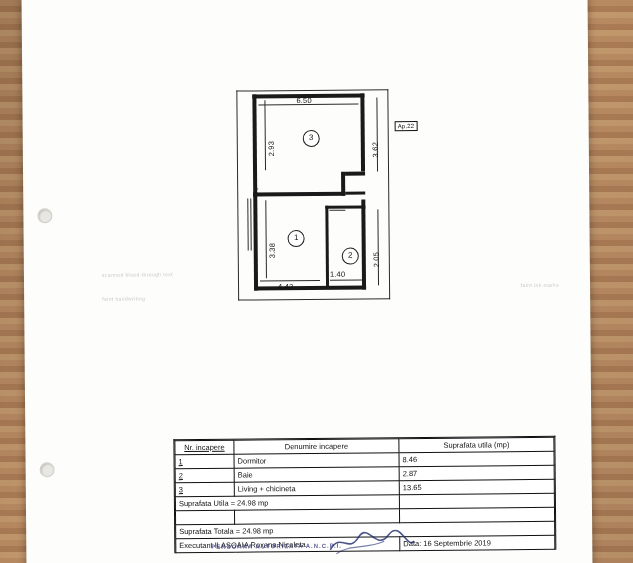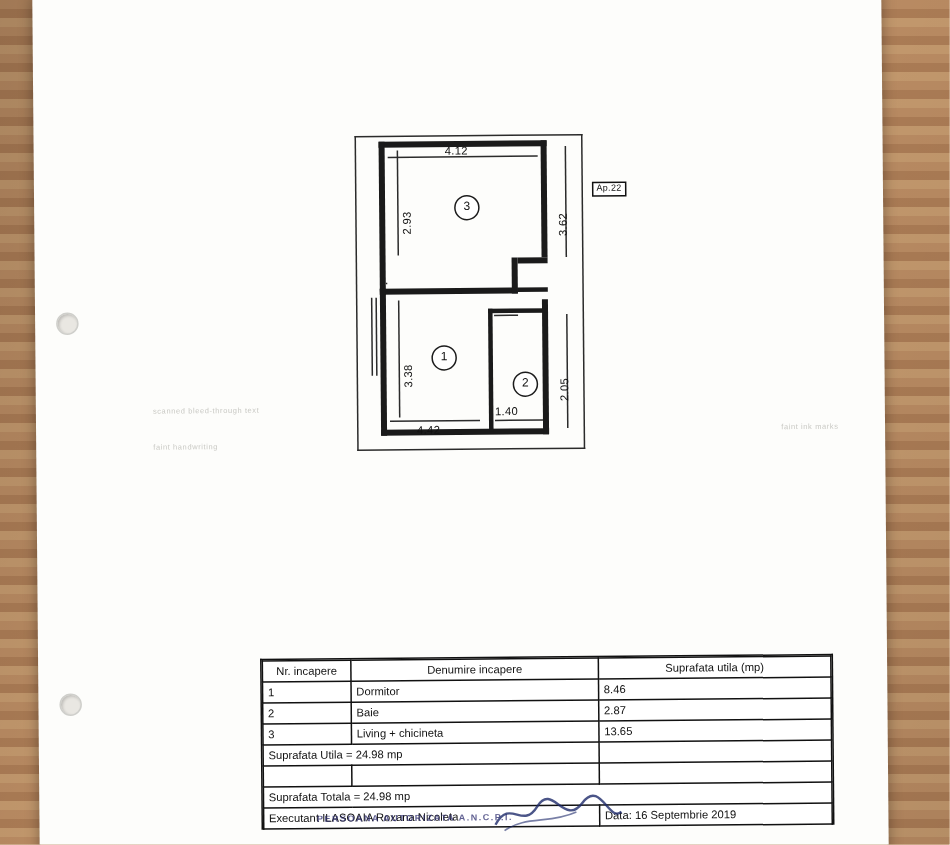--- a/index.html
+++ b/index.html
@@ -141,21 +141,21 @@
     border: 1px solid #111;
     padding: 1px 3px;
     font-weight: normal;
     height: 11px;
     line-height: 11px;
   }
   table.legend th {
     text-align: center;
     font-size: 7.5px;
   }
-  .c-nr { width: 52px; text-align: left; }
+  .c-nr { width: 52px; text-align: left; text-decoration: underline; }
   .c-den { width: 158px; text-align: left; }
   .c-sup { width: auto; text-align: left; }
   .span-row td { text-align: left; }
   .center { text-align: center; }
   .stamp-smudge {
     position: absolute;
     left: 185px;
     top: 549px;
     width: 145px;
     height: 14px;
@@ -225,21 +225,21 @@
 
         <div class="thinline" style="left:92px; top:130px; width:16px; height:1px;"></div>
         <div class="thinline" style="left:20px; top:108px; width:1px; height:1px;"></div>
 
         <div class="room-num" style="left:66px; top:50px;">3</div>
         <div class="room-num" style="left:50px; top:150px;">1</div>
         <div class="room-num" style="left:104px; top:168px;">2</div>
 
         <div class="aptag" style="left:158px; top:42px;">Ap.22</div>
 
-        <div class="dim" style="left:60px; top:16px;">4.12</div>
+        <div class="dim" style="left:60px; top:16px;">6.50</div>
         <div class="dim vert" style="left:30px; top:76px;">2.93</div>
         <div class="dim vert" style="left:134px; top:78px;">3.62</div>
         <div class="dim vert" style="left:30px; top:178px;">3.38</div>
         <div class="dim vert" style="left:134px; top:188px;">2.05</div>
         <div class="dim" style="left:40px; top:202px;">4.42</div>
         <div class="dim" style="left:92px; top:190px;">1.40</div>
       </div>
 
       <div class="table-wrap">
         <table class="legend">

